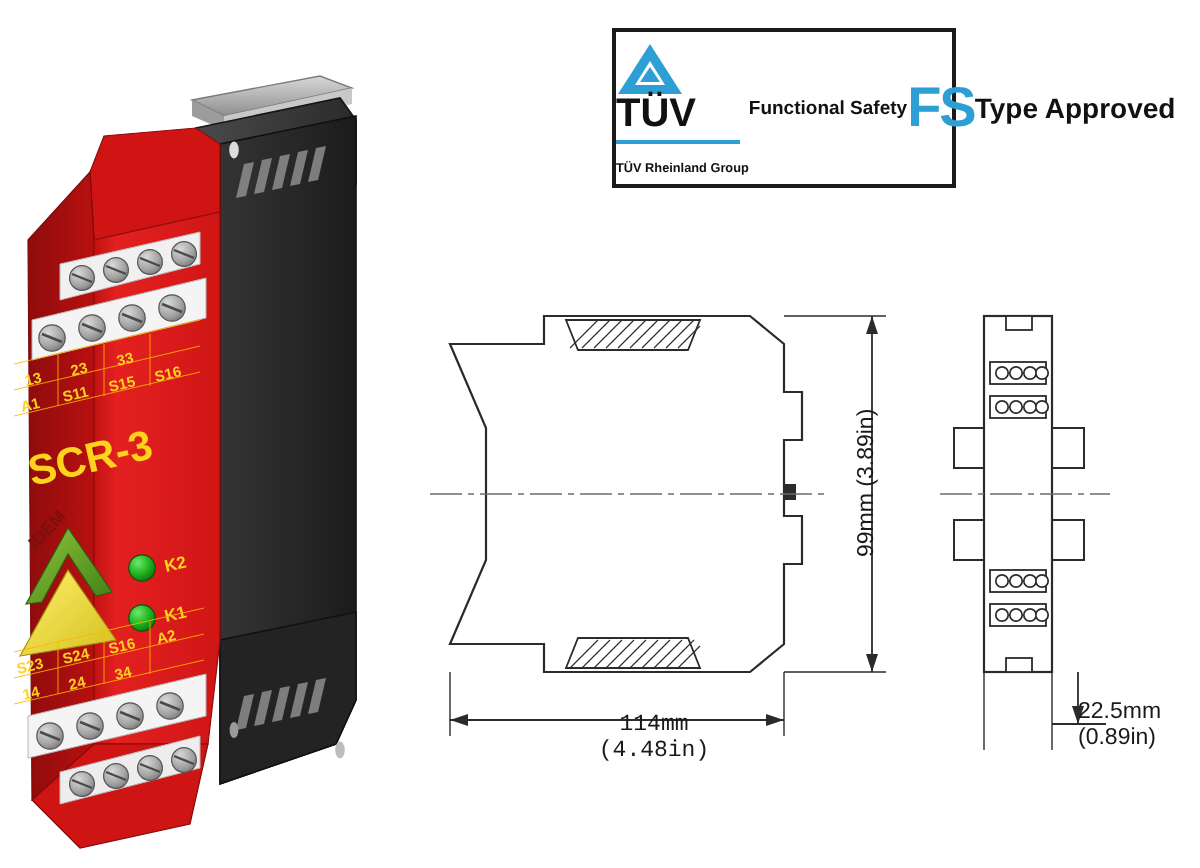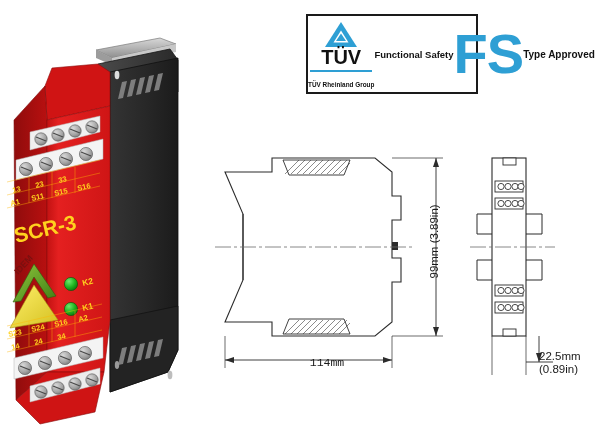--- a/index.html
+++ b/index.html
@@ -28,21 +28,20 @@
     box-sizing: border-box;
     display: flex;
     flex-direction: row;
   }
   #cert-tuv {
     width: 74px;
     height: 100%;
     position: relative;
     display: flex;
     flex-direction: column;
-    align-items: center;
     justify-content: flex-start;
     padding-top: 5px;
     box-sizing: border-box;
   }
   #cert-tuv-tri { width: 34px; height: 27px; display:block; }
   #cert-tuv-word {
     font-family: "Liberation Sans", sans-serif;
     font-weight: bold;
     font-size: 20px;
     color: #111;
@@ -79,28 +78,28 @@
     box-sizing: border-box;
   }
   #cert-fs-top {
     font-size: 9.5px;
     font-weight: bold;
     color: #111;
     white-space: nowrap;
   }
   #cert-fs-big {
     font-family: "Liberation Sans", sans-serif;
-    font-size: 56px;
+    font-size: 28px;
     font-weight: bold;
     color: #2e9fd4;
     line-height: 40px;
     letter-spacing: -1px;
   }
   #cert-fs-bot {
-    font-size: 10px;
+    font-size: 14px;
     font-weight: bold;
     color: #111;
     white-space: nowrap;
     text-align: right;
   }
 
   
   #product-photo {
     position: absolute;
     left: 0px;
@@ -497,18 +496,19 @@
 
 <div class="dim-text" id="dim-height">
   <span class="rot">
     <span>99mm</span>
     <span>(3.89in)</span>
   </span>
 </div>
 
 <div class="dim-text" id="dim-width">
   <div>114mm</div>
+  <div>(4.48in)</div>
 </div>
 
 <div class="dim-text" id="dim-depth">
   <div>22.5mm</div>
   <div>(0.89in)</div>
 </div>
 
 </body></html>

